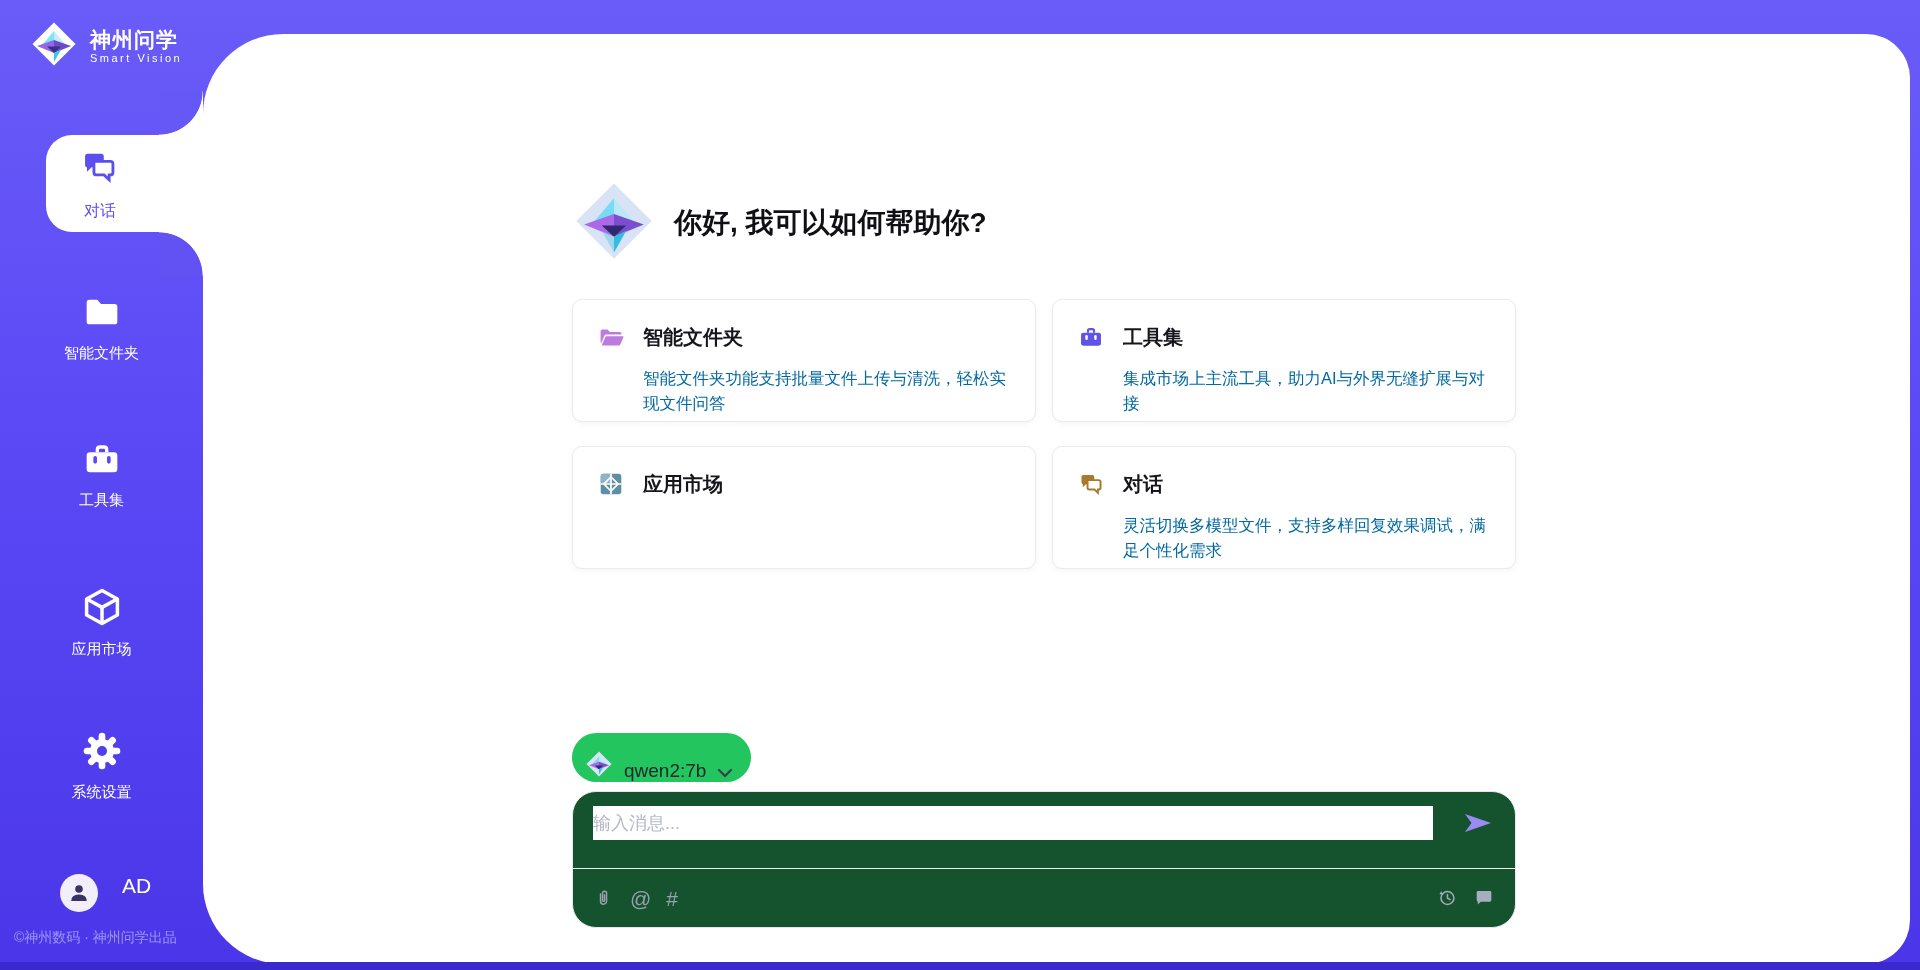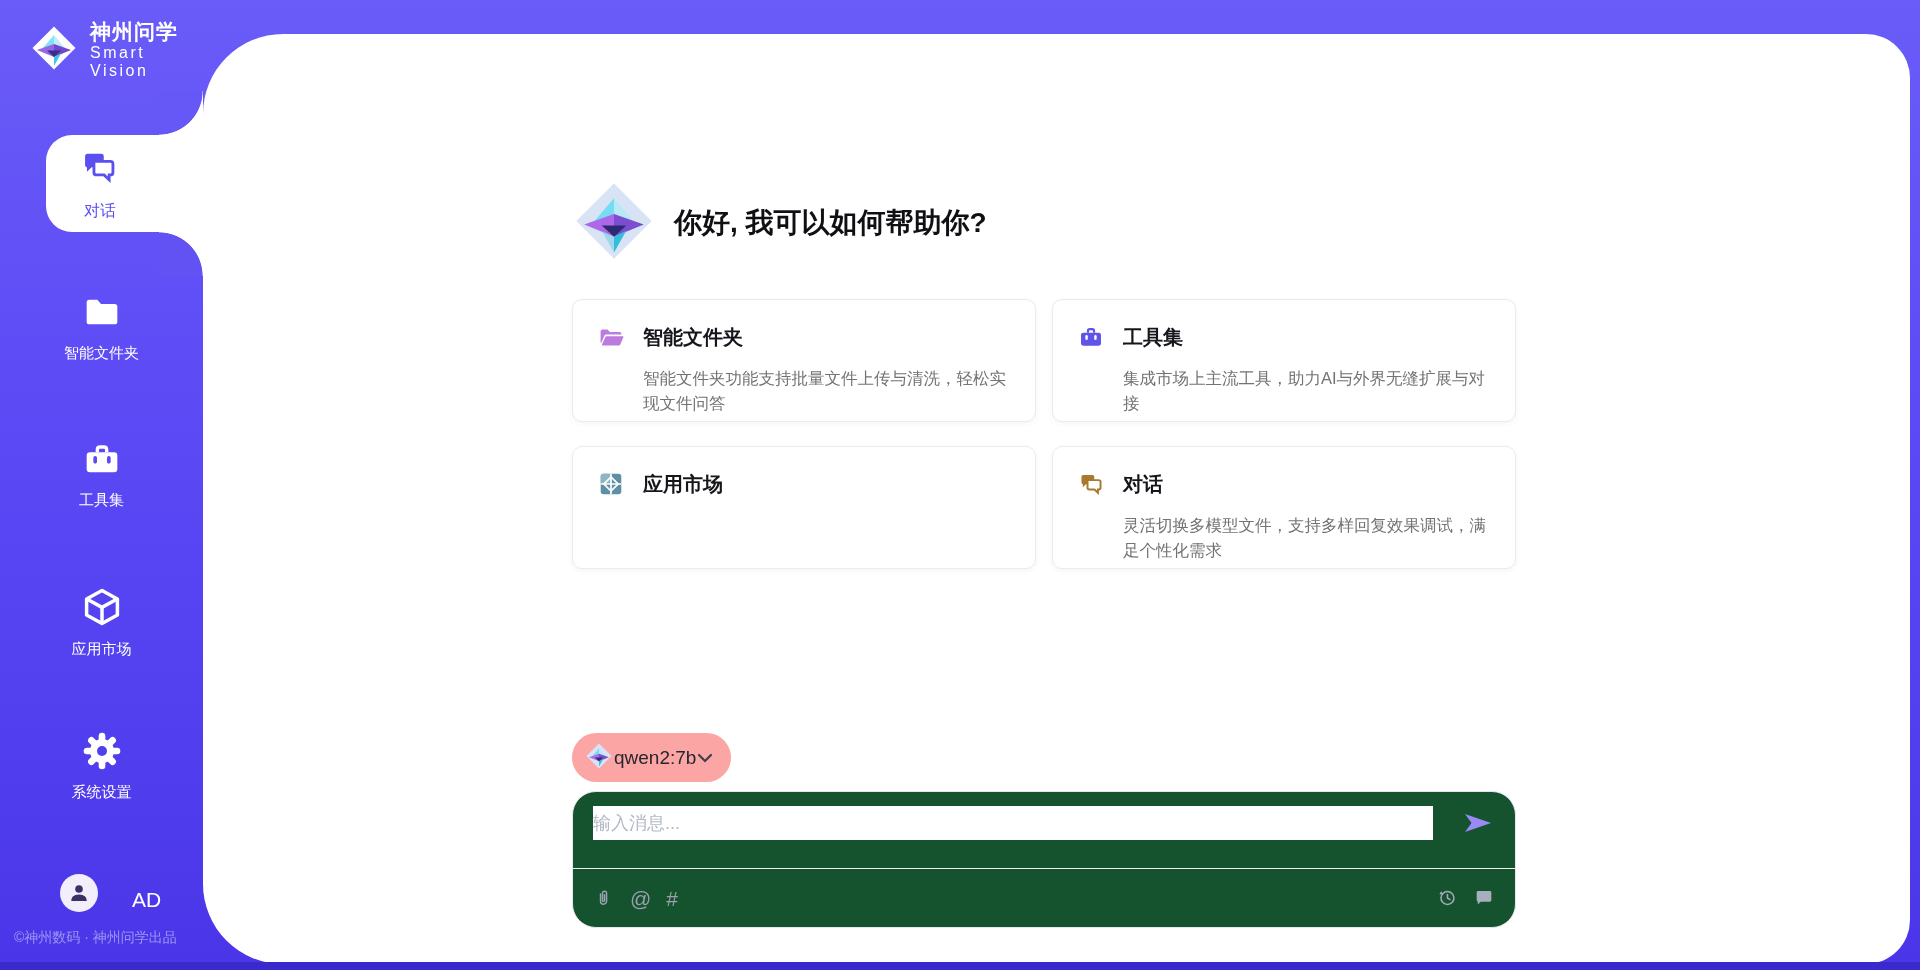--- a/index.html
+++ b/index.html
@@ -8,59 +8,59 @@
     position:relative;
     font-family:"Liberation Sans","DejaVu Sans",sans-serif;
     background:linear-gradient(180deg,#6A5CF8 0%,#5A48F5 48%,#4A36E8 100%);
   }
   .bottom-strip { position:absolute; left:0; right:0; bottom:0; height:8px; background:#3A2ACD; }
 
   
   .sidebar { position:absolute; left:0; top:0; width:203px; height:970px; }
   .brand { position:absolute; left:30px; top:20px; display:flex; align-items:center; gap:12px; }
   .brand-name { color:#fff; font-size:21px; font-weight:bold; letter-spacing:1px; line-height:24px; }
-  .brand-sub { color:#fff; font-size:16px; letter-spacing:2.5px; margin-top:0; }
+  .brand-sub { color:#fff; font-size:11px; letter-spacing:2.5px; margin-top:0; }
 
   .nav-item { position:absolute; left:0; width:203px; text-align:center; cursor:pointer; }
   .nav-item .nav-label { display:block; margin-top:8px; color:#fff; font-size:15px; }
   .nav-item svg { display:inline-block; }
 
   .tab-active { position:absolute; left:46px; top:135px; width:157px; height:97px;
     background:#fff; border-radius:26px 0 0 26px; z-index:2; cursor:pointer; }
   .tab-active svg { position:absolute; left:34px; top:13px; }
   .tab-active .tab-label { position:absolute; left:22px; top:66px; width:64px; text-align:center;
     color:#5B4FF0; font-size:16px; font-weight:500; }
   .fillet { position:absolute; width:44px; height:44px; z-index:2; }
   .fillet-top { left:159px; top:91px;
     background:radial-gradient(44px at 0 0, #6658F6 0 43.2px, #ffffff 44px); }
   .fillet-bottom { left:159px; top:232px;
     background:radial-gradient(44px at 0 100%, #6252F4 0 43.2px, #ffffff 44px); }
 
-  .user-row { position:absolute; left:60px; top:874px; display:flex; align-items:flex-end; gap:34px; cursor:pointer; }
+  .user-row { position:absolute; left:60px; top:874px; display:flex; align-items:flex-start; gap:24px; cursor:pointer; }
   .avatar { width:38px; height:38px; border-radius:50%; background:#F2EEFB; display:flex; align-items:center; justify-content:center; }
   .user-name { color:#fff; font-size:21px; font-weight:500; }
   .copyright { position:absolute; left:14px; top:929px; width:200px; color:rgba(255,255,255,.45); font-size:14px; }
 
   
   .panel { position:absolute; left:203px; top:34px; width:1707px; height:930px;
     background:#fff; border-radius:80px 44px 44px 80px; }
   .column { position:absolute; left:369px; top:0; width:944px; }
 
   .hero { margin-top:145px; display:flex; align-items:center; gap:18px; }
   .hero-title { font-size:28px; font-weight:bold; color:#101014; }
 
   .cards { margin-top:32px; display:grid; grid-template-columns:464px 464px; column-gap:16px; row-gap:24px; }
   .card { height:123px; border:1px solid #EAEAF2; border-radius:10px; background:#fff;
     box-shadow:0 2px 6px rgba(20,20,60,.04); padding:24px 18px 0 25px;
     display:grid; grid-template-columns:45px 1fr; cursor:pointer; }
   .card-title { font-size:20px; font-weight:bold; color:#15151B; line-height:26px; }
-  .card-desc { grid-column:2; margin-top:6px; font-size:16.5px; color:#737373; line-height:25px; }
-
-  .model-pill { margin-top:164px; display:inline-flex; align-items:center; gap:1px;
-    height:49px; padding:0 18px 0 13px; border-radius:25px; background:#fca5a5;
+  .card-desc { grid-column:2; margin-top:6px; font-size:16.5px; color:#0369a1; line-height:25px; }
+
+  .model-pill { margin-top:164px; display:inline-flex; align-items:flex-end; gap:11px;
+    height:49px; padding:0 18px 0 13px; border-radius:25px; background:#22c55e;
     width:fit-content; cursor:pointer; }
   .model-name { font-size:19px; color:#26262E; }
 
   .composer { margin-top:9px; position:relative; width:944px; height:137px;
     border:1.5px solid #E6E6F0; border-radius:24px; background:#14532d; }
   .composer-input { position:absolute; left:20px; top:14px; width:840px; height:34px;
     border:none; outline:none; font-size:18px; color:#333;
     font-family:"Liberation Sans","DejaVu Sans",sans-serif; }
   .composer-input::placeholder { color:#B3B8C6; }
   .send-btn { position:absolute; right:22px; top:20px; cursor:pointer; background:none; border:none; }

